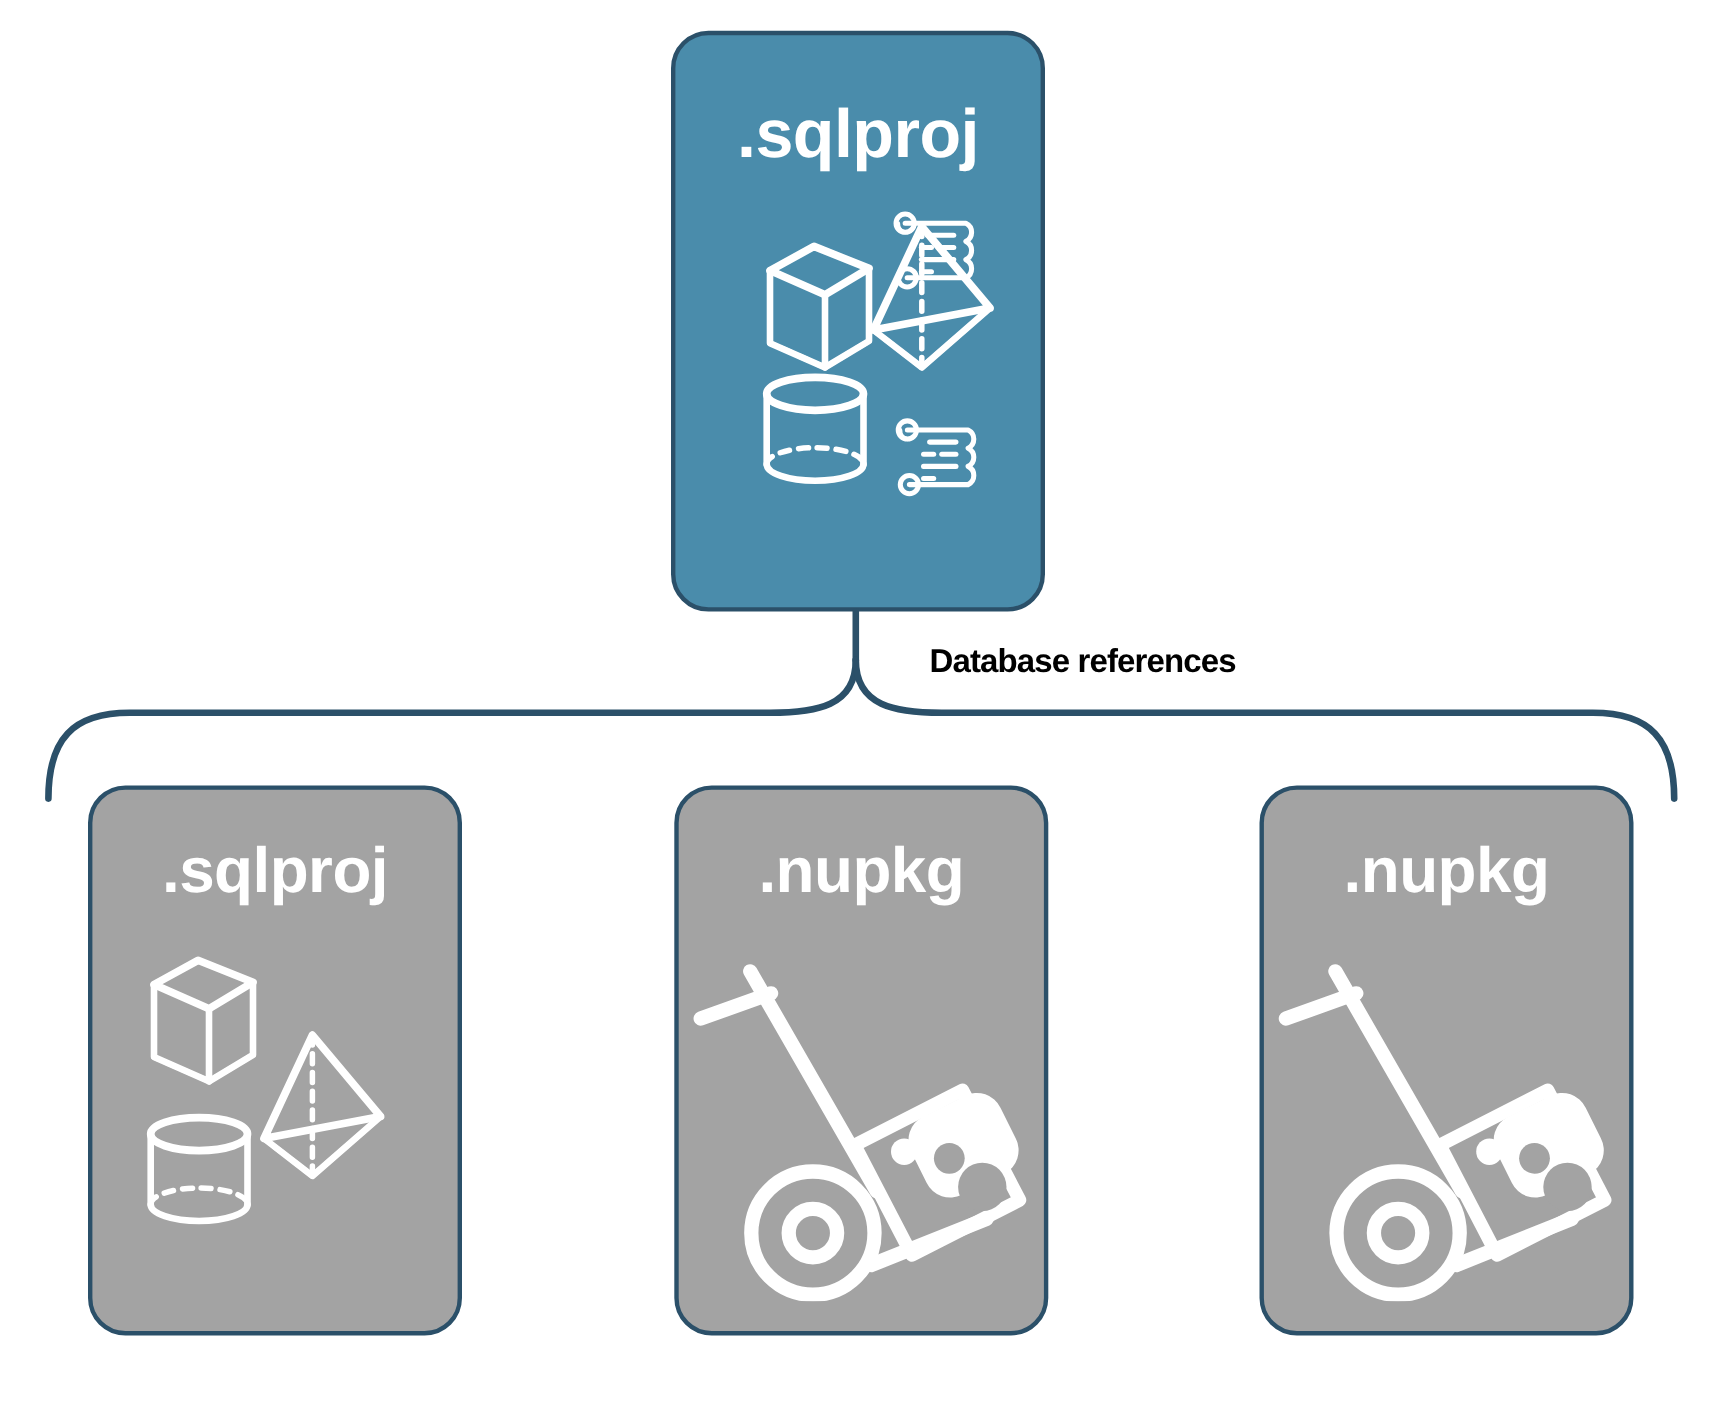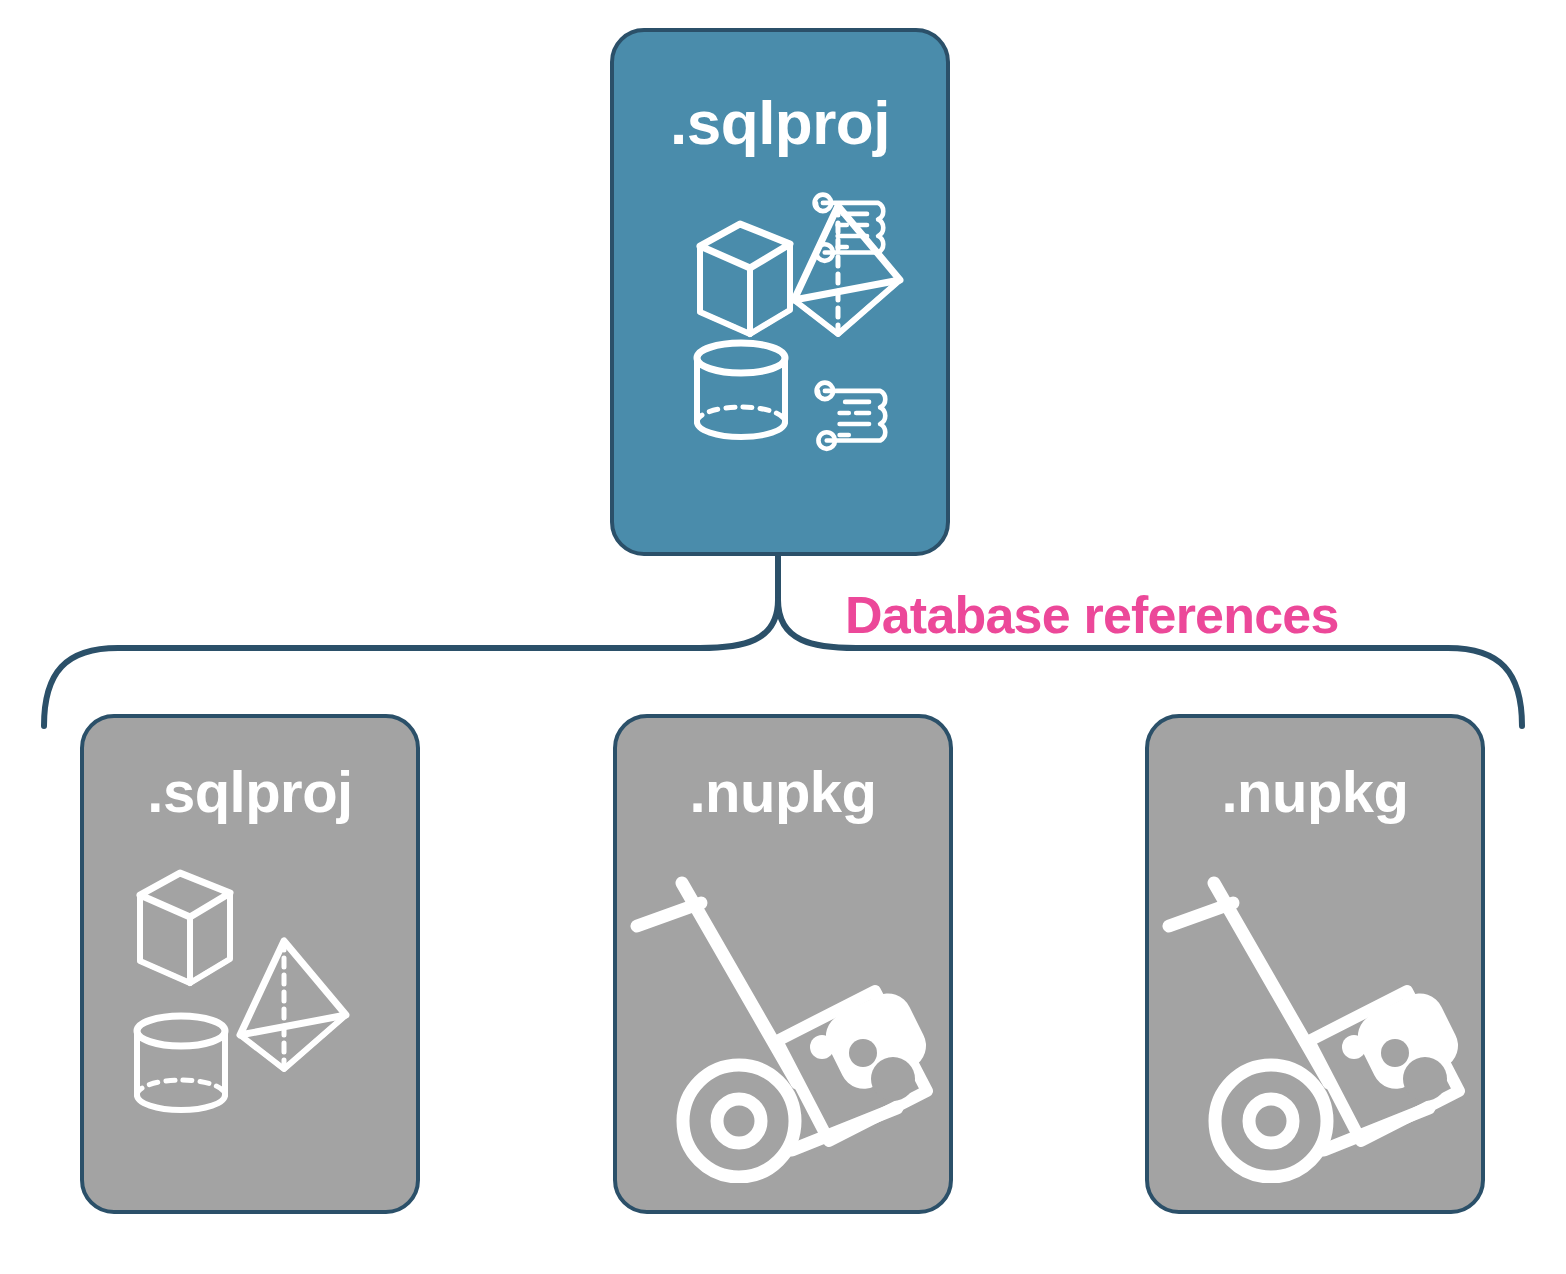--- a/index.html
+++ b/index.html
@@ -74,23 +74,23 @@
     top: 0;
     width: 1566px;
     height: 1274px;
     pointer-events: none;
   }
 
   .ref-label {
     position: absolute;
     left: 845px;
     top: 585px;
-    font-size: 52px;
+    font-size: 30px;
     font-weight: bold;
-    color: #ec4899;
+    color: #000000;
     letter-spacing: -0.8px;
     white-space: nowrap;
     user-select: none;
   }
 </style>
 </head>
 <body>
 
 <div id="canvas">
 

